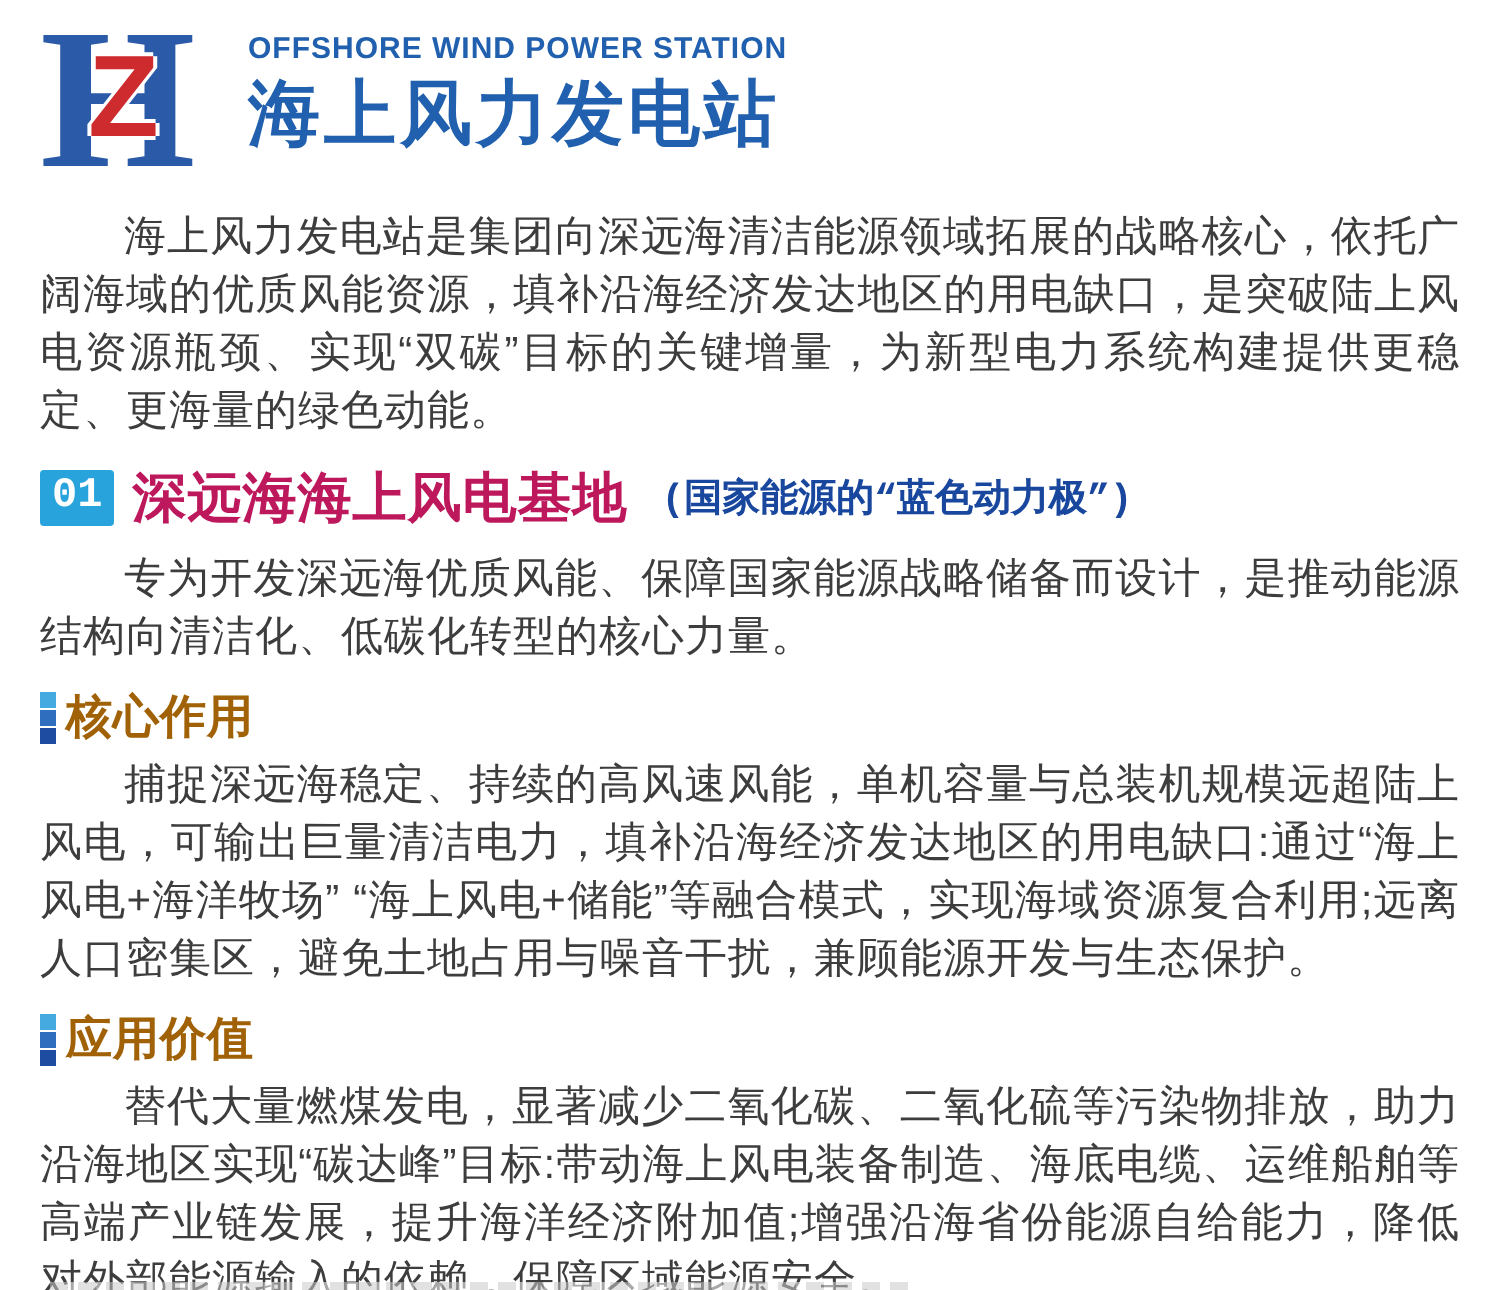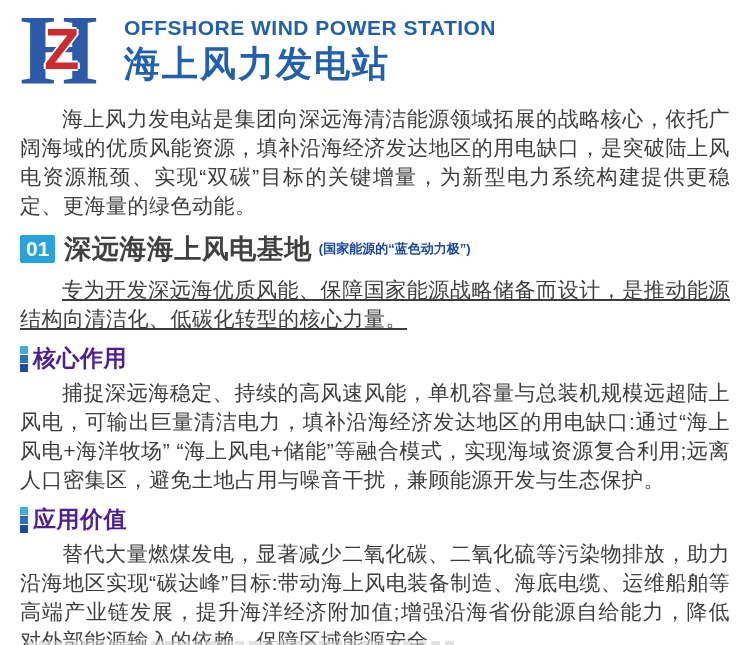--- a/index.html
+++ b/index.html
@@ -35,21 +35,21 @@
     font-family: "Liberation Sans", sans-serif;
     font-weight: bold;
     font-size: 58px; line-height: 58px;
     color: #ce2b2f;
     text-shadow: -2px 0 0 #fff, 2px 0 0 #fff, 0 -2px 0 #fff, 0 2px 0 #fff;
   }
   .titles { padding-left: 8px; padding-top: 6px; }
   .title-en {
     color: #2060ae;
     font-weight: bold;
-    font-size: 21px;
+    font-size: 15px;
     letter-spacing: 0.5px;
   }
   .title-zh {
     color: #2060ae;
     font-weight: bold;
     font-size: 36px;
     line-height: 48px;
     letter-spacing: 2px;
   }
 
@@ -62,68 +62,69 @@
     color: #3d3d3d;
     letter-spacing: 0.5px;
   }
   .intro { margin-top: 8px; }
 
   
   .section-header {
     display: flex;
     align-items: center;
     margin-top: 11px;
+    font-family: Liberation Mono, monospace;
   }
   .section-num {
     background: #29a3dc;
     color: #ffffff;
     font-weight: bold;
     font-size: 21px;
     line-height: 28px;
     padding: 0 6px;
     border-radius: 2px;
     flex: 0 0 auto;
   }
   .section-title {
-    color: #404040;
+    color: #be185d;
     font-weight: bold;
     font-size: 27px;
     margin-left: 9px;
     letter-spacing: 0.5px;
     white-space: nowrap;
   }
   .section-subtitle {
     color: #19479e;
     font-weight: bold;
-    font-size: 13px;
-    margin-left: 7px;
+    font-size: 19px;
+    margin-left: 17px;
     white-space: nowrap;
   }
-  .section-lead { margin-top: 8px; text-decoration: underline; }
+  .section-lead { margin-top: 8px; }
 
   
   .block-heading {
     display: flex;
     align-items: center;
     margin-top: 10px;
     margin-bottom: 4px;
   }
   .seg-bar {
     display: flex;
     flex-direction: column;
     width: 8px;
     flex: 0 0 auto;
     margin-right: 5px;
   }
   .seg-bar span { width: 8px; height: 8px; margin-bottom: 1px; }
   .seg-bar .s1 { background: #45aadf; }
   .seg-bar .s2 { background: #2f6ebf; }
   .seg-bar .s3 { background: #1e4ca1; margin-bottom: 0; }
   .block-title {
-    color: #4c1d95;
+    color: #a16207;
     font-weight: bold;
     font-size: 23px;
     letter-spacing: 0.5px;
   }
 
   
   .cutoff {
     position: absolute;
     left: 25px; bottom: 0;
     width: 430px; height: 4px;

